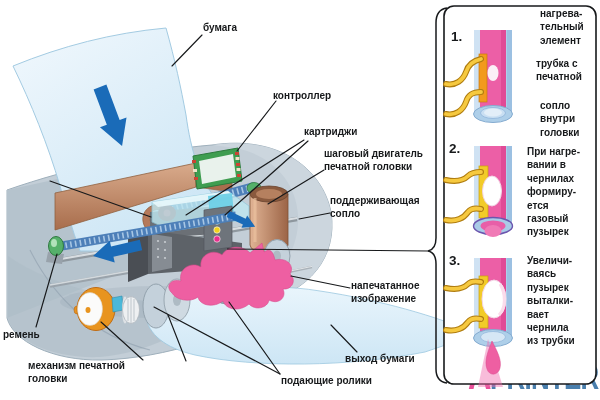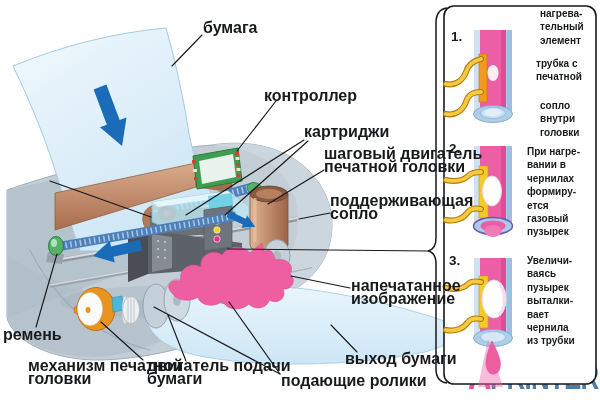--- a/index.html
+++ b/index.html
@@ -1,19 +1,19 @@
 <!DOCTYPE html>
 <html><head>
 <meta charset="utf-8">
 <style>
   html,body{margin:0;padding:0;background:#fff;}
   .stage{position:relative;width:600px;height:400px;background:#ffffff;overflow:hidden;
          font-family:"Liberation Sans",sans-serif;}
   svg.art{position:absolute;left:0;top:0;z-index:2;}
-  .lbl{position:absolute;z-index:3;color:#17191b;font-weight:700;font-size:16px;
+  .lbl{position:absolute;z-index:3;color:#17191b;font-weight:700;font-size:10px;
        line-height:13px;white-space:pre-line;}
   .panel-lbl{font-size:10px;line-height:13.4px;}
   .step-num{font-size:13.5px;}
   .logo{position:absolute;left:468px;top:349px;z-index:1;white-space:nowrap;
         transform:scaleX(.74);transform-origin:left bottom;font-weight:700;}
   .logo-a{color:#e8509a;font-size:44px;letter-spacing:-2px;}
   .logo-rest{color:#4a7fad;font-size:35px;letter-spacing:-1px;}
 </style>
 </head>
 <body>
@@ -252,31 +252,29 @@
       <path d="M446,330 C456,332 464,328 468,322 C471,318 476,318 481,319" fill="none" stroke="#b07d10" stroke-width="6" stroke-linecap="round"></path>
       <path d="M446,330 C456,332 464,328 468,322 C471,318 476,318 481,319" fill="none" stroke="#f6c93f" stroke-width="3.8" stroke-linecap="round"></path>
       <ellipse cx="493" cy="338" rx="19.5" ry="8.5" fill="#aecfe9" stroke="#84abd0" stroke-width="1"></ellipse>
       <ellipse cx="493" cy="337" rx="12.5" ry="5.5" fill="#d6e7f5" stroke="#8fb5da" stroke-width="0.7"></ellipse>
       <path d="M488,339 L478,387 L503,387 Z" fill="#f06aae" opacity="0.45"></path>
       <path d="M492,341 C488,351 484,361 487,369 C489,376 498,376 500,368 C502,360 497,351 492,341 Z" fill="#ee5fa2" stroke="#d84a8c" stroke-width="0.5"></path>
     </g>
   </svg>
 
   <div class="lbl" style="left:203px;top:21px">бумага</div>
-  <div class="lbl" style="left:264px;top:89px">контроллер</div>
+  <div class="lbl" style="left:273px;top:89px">контроллер</div>
   <div class="lbl" style="left:304px;top:125px">картриджи</div>
   <div class="lbl" style="left:324px;top:147px">шаговый двигатель
 печатной головки</div>
   <div class="lbl" style="left:330px;top:194px">поддерживающая
 сопло</div>
   <div class="lbl" style="left:3px;top:328px">ремень</div>
   <div class="lbl" style="left:28px;top:359px">механизм печатной
 головки</div>
-  <div class="lbl" style="left:147px;top:359px">двигатель подачи
-бумаги</div>
   <div class="lbl" style="left:281px;top:374px">подающие ролики</div>
   <div class="lbl" style="left:345px;top:352px">выход бумаги</div>
   <div class="lbl" style="left:351px;top:279px">напечатанное
 изображение</div>
 
   <div class="lbl step-num" style="left:451px;top:30px">1.</div>
   <div class="lbl step-num" style="left:449px;top:142px">2.</div>
   <div class="lbl step-num" style="left:449px;top:254px">3.</div>
 
   <div class="lbl panel-lbl" style="left:540px;top:7px">нагрева-

